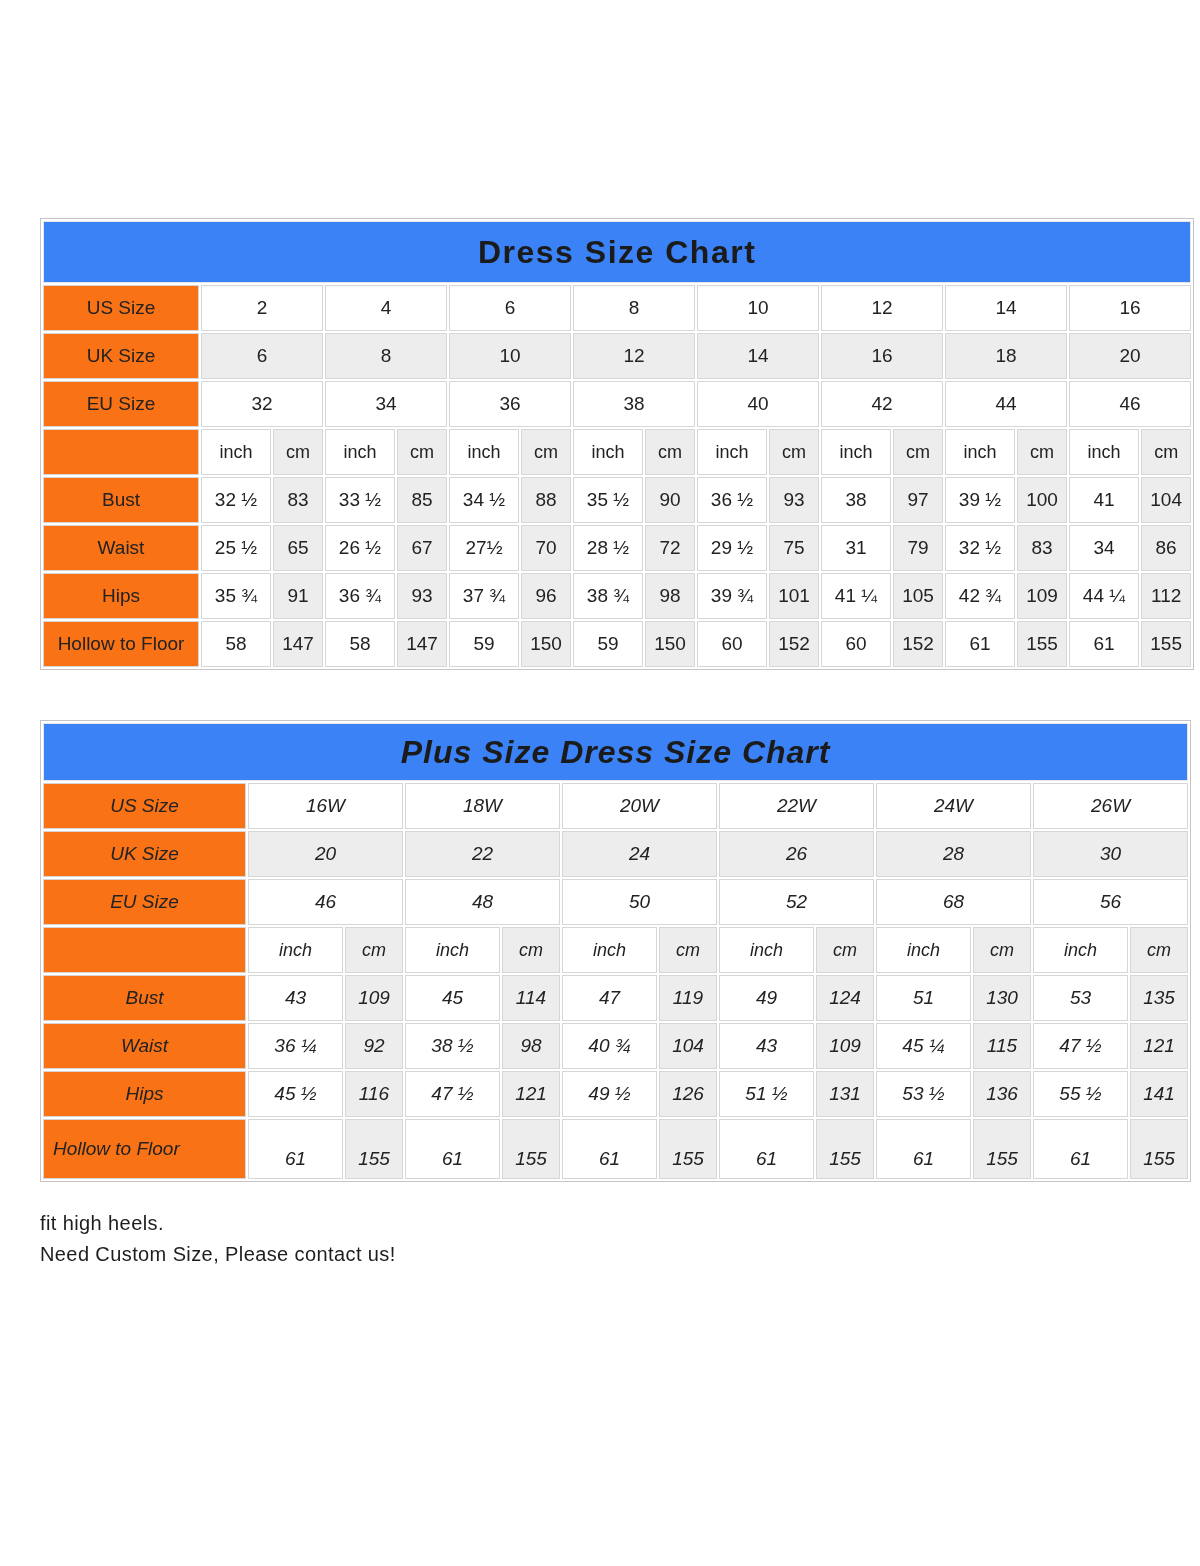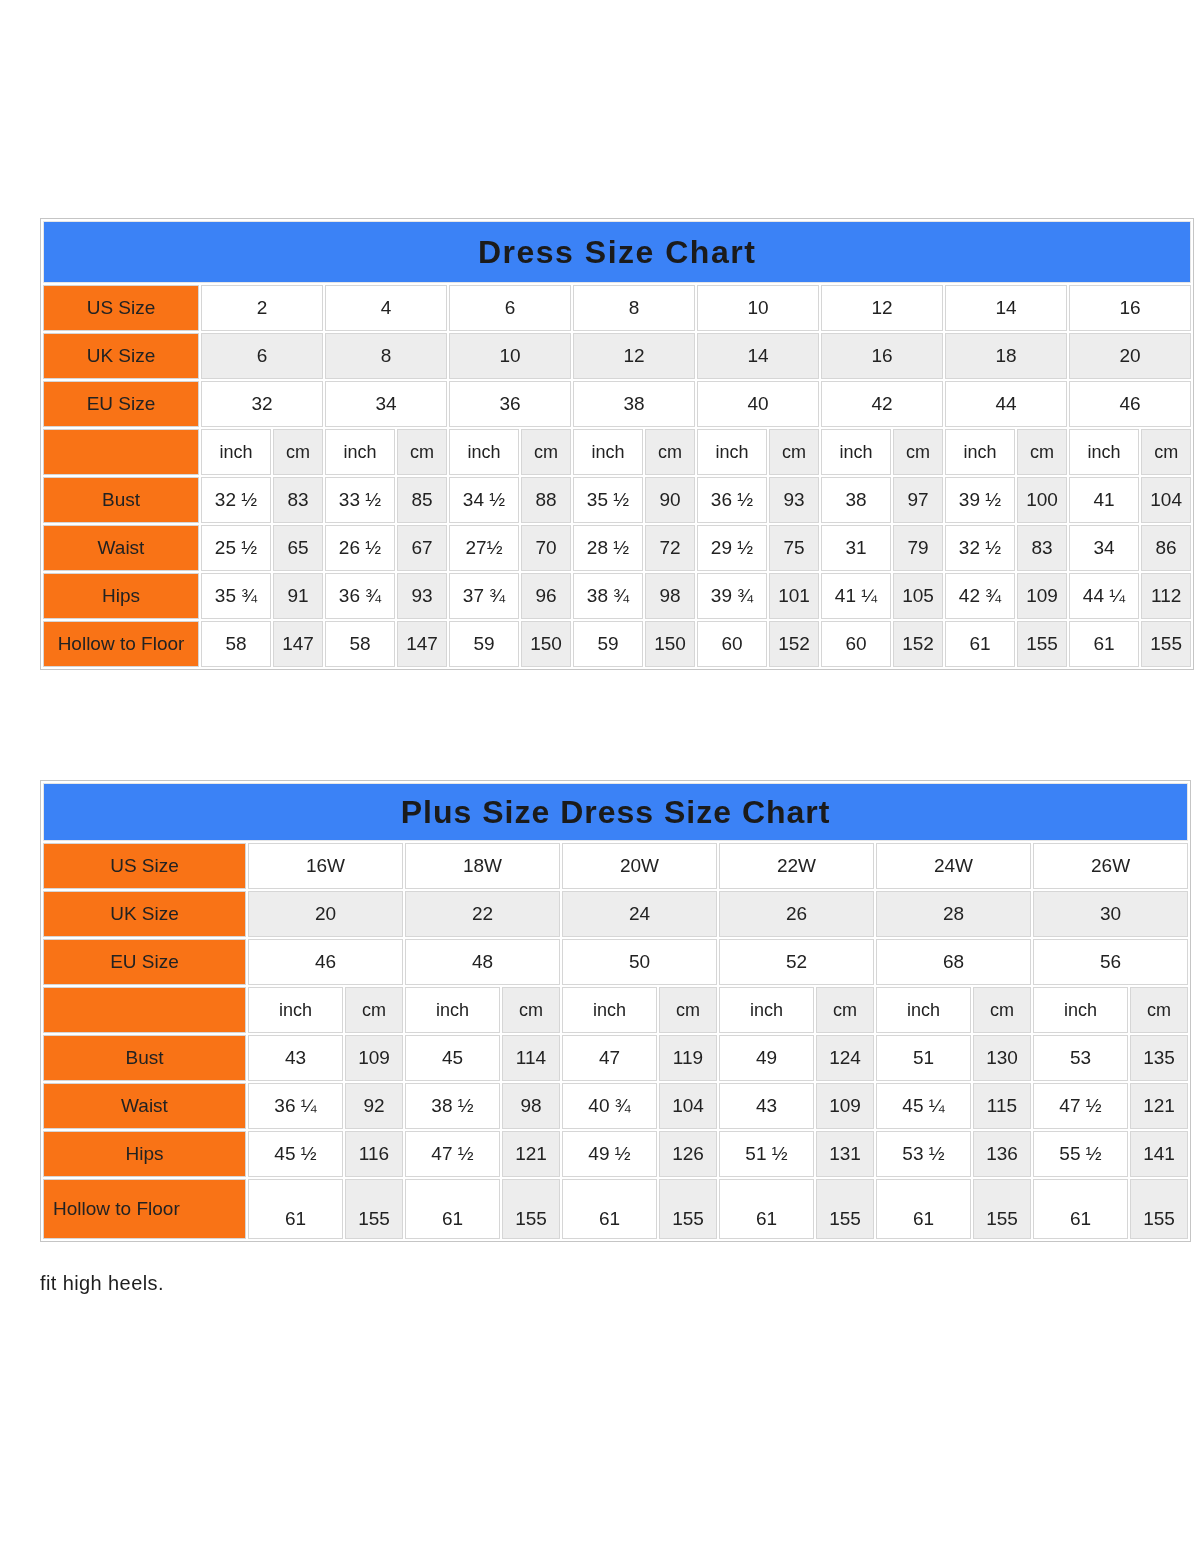--- a/index.html
+++ b/index.html
@@ -19,21 +19,21 @@
   }
   .chart {
     border-collapse: separate;
     border-spacing: 2px;
     table-layout: fixed;
     border: 1px solid #c5c5c5;
     margin-left: 40px;
     background: #ffffff;
   }
   #standard-chart-table { margin-top: 218px; }
-  #plus-chart-table { margin-top: 110px; }
+  #plus-chart-table { margin-top: 50px; font-style: italic; }
   .chart td {
     border: 1px solid #d6d6d6;
     text-align: center;
     vertical-align: middle;
     font-size: 19px;
     height: 44px;
     padding: 0 2px;
     white-space: nowrap;
     overflow: hidden;
     color: #222222;
@@ -341,14 +341,15 @@
             <td class="low">61</td>
             <td class="shade low">155</td>
             <td class="low">61</td>
             <td class="shade low">155</td>
           </tr>
         </tbody>
       </table>
     </div>
   <div id="notes">
     <div>fit high heels.</div>
+    <div>Need Custom Size, Please contact us!</div>
   </div>
 </div>
 
 </body></html>

